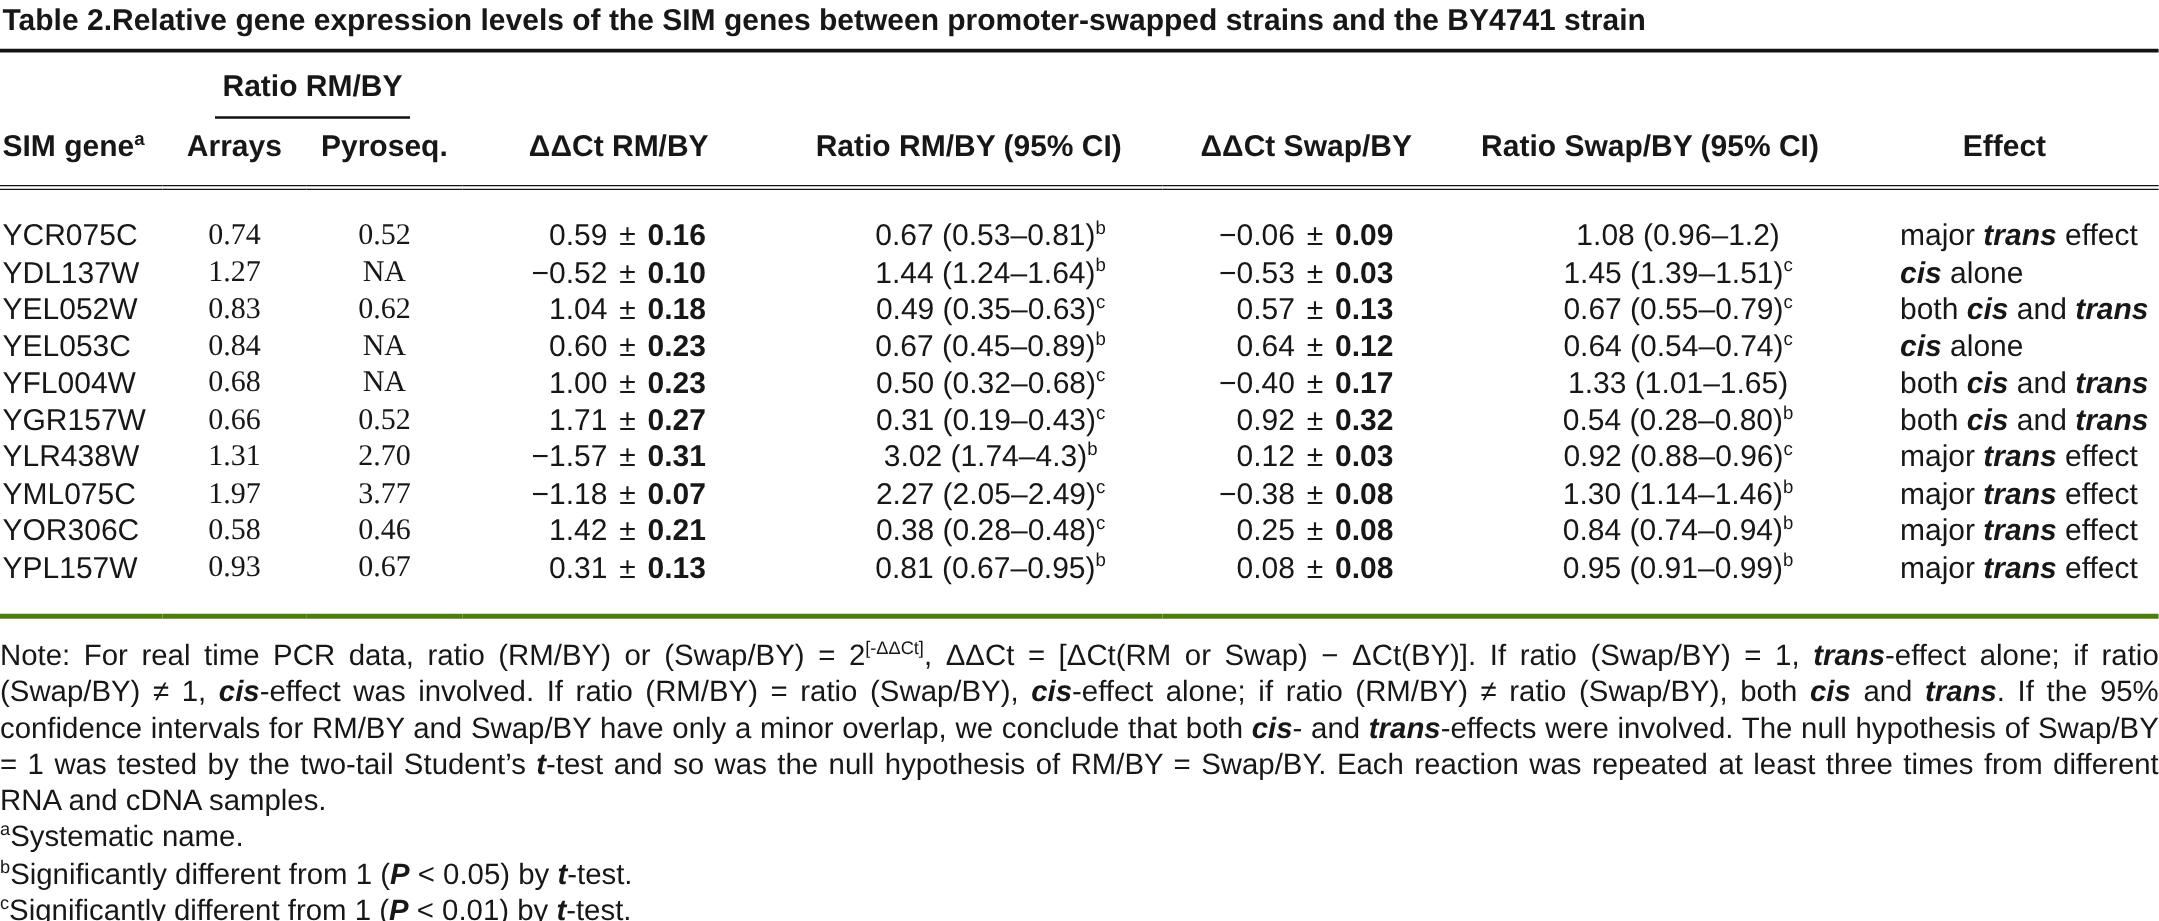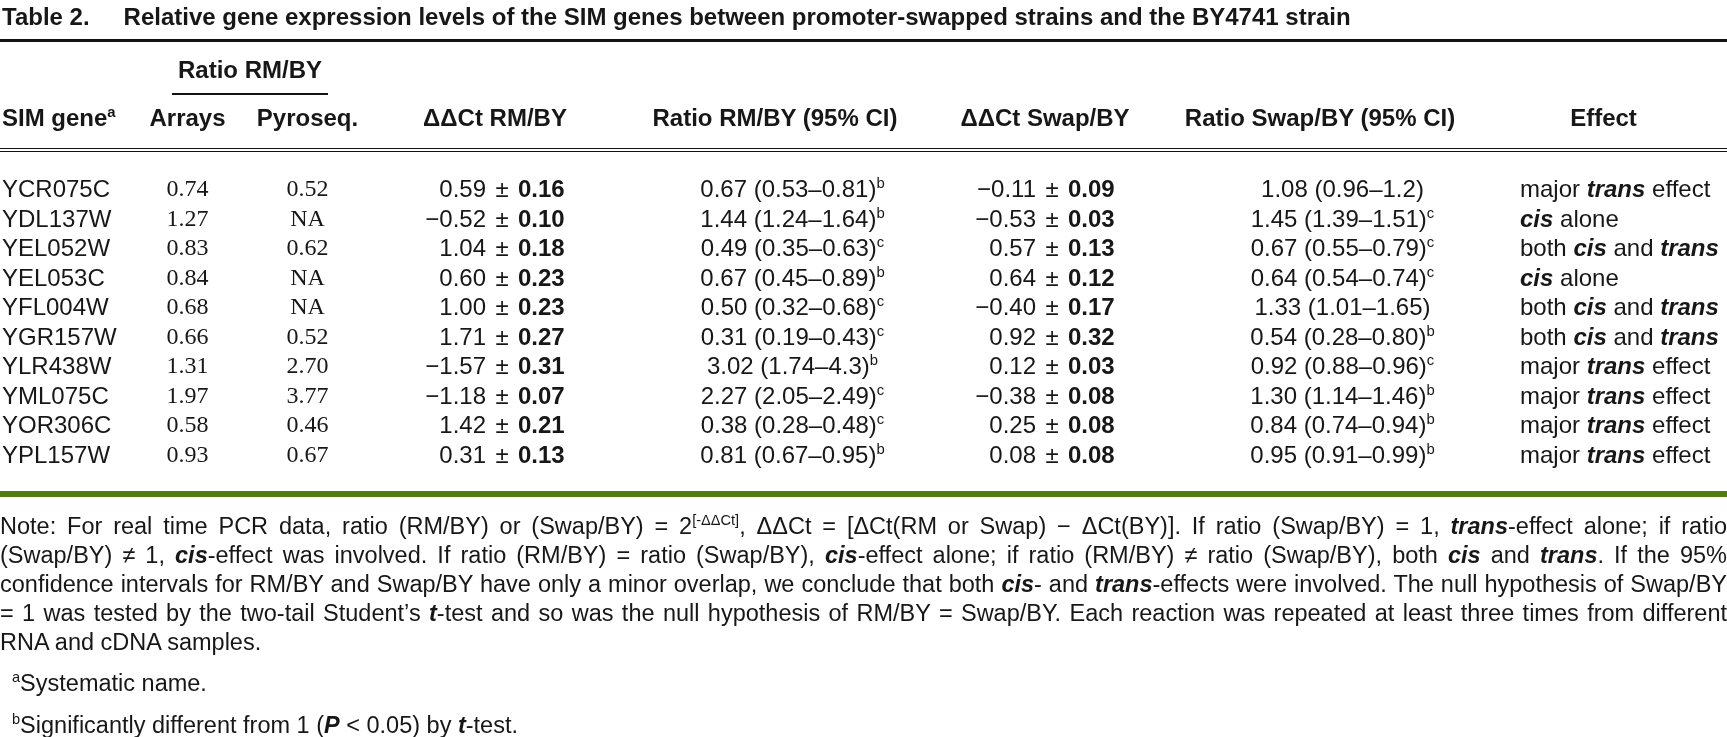--- a/index.html
+++ b/index.html
@@ -7,28 +7,28 @@
   body {
     width: 1727px; height: 737px; overflow: hidden;
     background: #ffffff; color: #171717;
     font-family: "Liberation Sans", sans-serif;
     font-size: 24px;
   }
   sup { font-size: 0.62em; line-height: 0; vertical-align: super; }
   i { font-style: italic; font-weight: bold; }
 
   .caption {
-    display: flex; align-items: baseline; gap: 34px;
+    display: flex; align-items: baseline; 
     padding: 3px 2px 8px 2px;
     border-bottom: 3.5px solid #121212;
     font-weight: 700; font-size: 24px;
   }
 
   table { width: 100%; border-collapse: collapse; table-layout: fixed;
-          border-bottom: 6px solid #4d7c0f; }
+          border-bottom: 4px solid #4d7c0f; }
   col.c1{width:130px} col.c2{width:115px} col.c3{width:125px} col.c4{width:250px}
   col.c5{width:310px} col.c6{width:230px} col.c7{width:320px} col.c8{width:247px}
 
   thead th { font-weight: 700; font-size: 24px; }
   .group-row th { padding-top: 14px; text-align: center; }
   .group-inner { display: inline-block; padding: 0 6px 9px 6px;
                  border-bottom: 2.5px solid #121212; }
   .head-row th { padding: 8px 0 16px 0; border-bottom: 4px double #121212; }
   .head-row th.h-left { text-align: left; padding-left: 2px; }
   .head-row th.h-center { text-align: center; }
@@ -42,21 +42,21 @@
   .nv { display: inline-block; min-width: 64px; text-align: right; }
   .pm { display: inline-block; width: 32px; text-align: center; }
   .ne { display: inline-block; min-width: 50px; text-align: left; font-weight: bold; }
   td.c-ratio { text-align: center; white-space: nowrap; }
   td.c-ratio-rm { padding-left: 35px; }
   td.c-ratio-sw { padding-left: 45px; }
   td.c-effect { text-align: left; padding-left: 40px; white-space: nowrap; }
 
   .notes { padding-top: 15px; }
   .note { margin: 0; line-height: 29px; font-size: 23.5px; text-align: justify; }
-  .fn { margin: 12px; line-height: 29.5px; font-size: 23.5px; }
+  .fn { margin: 0; line-height: 29.5px; font-size: 23.5px; }
 </style>
 </head>
 <body>
 
 <div>
 
   <div class="caption">
     <span>Table 2.</span>
     <span>Relative gene expression levels of the SIM genes between promoter-swapped strains and the BY4741 strain</span>
   </div>
@@ -91,21 +91,21 @@
         <th class="h-center">Effect</th>
       </tr>
     </thead>
     <tbody id="tbody">
         <tr>
           <td class="c-gene">YCR075C</td>
           <td class="c-num">0.74</td>
           <td class="c-num">0.52</td>
           <td class="c-ddct"><span class="nv">0.59</span><span class="pm">±</span><span class="ne">0.16</span></td>
           <td class="c-ratio c-ratio-rm"><span>0.67 (0.53–0.81)</span><sup>b</sup></td>
-          <td class="c-ddct"><span class="nv">−0.11</span><span class="pm">±</span><span class="ne">0.09</span></td>
+          <td class="c-ddct"><span class="nv">−0.06</span><span class="pm">±</span><span class="ne">0.09</span></td>
           <td class="c-ratio c-ratio-sw"><span>1.08 (0.96–1.2)</span></td>
           <td class="c-effect"><span>major </span><i>trans</i><span> effect</span></td>
         </tr>
         <tr>
           <td class="c-gene">YDL137W</td>
           <td class="c-num">1.27</td>
           <td class="c-num">NA</td>
           <td class="c-ddct"><span class="nv">−0.52</span><span class="pm">±</span><span class="ne">0.10</span></td>
           <td class="c-ratio c-ratio-rm"><span>1.44 (1.24–1.64)</span><sup>b</sup></td>
           <td class="c-ddct"><span class="nv">−0.53</span><span class="pm">±</span><span class="ne">0.03</span></td>

